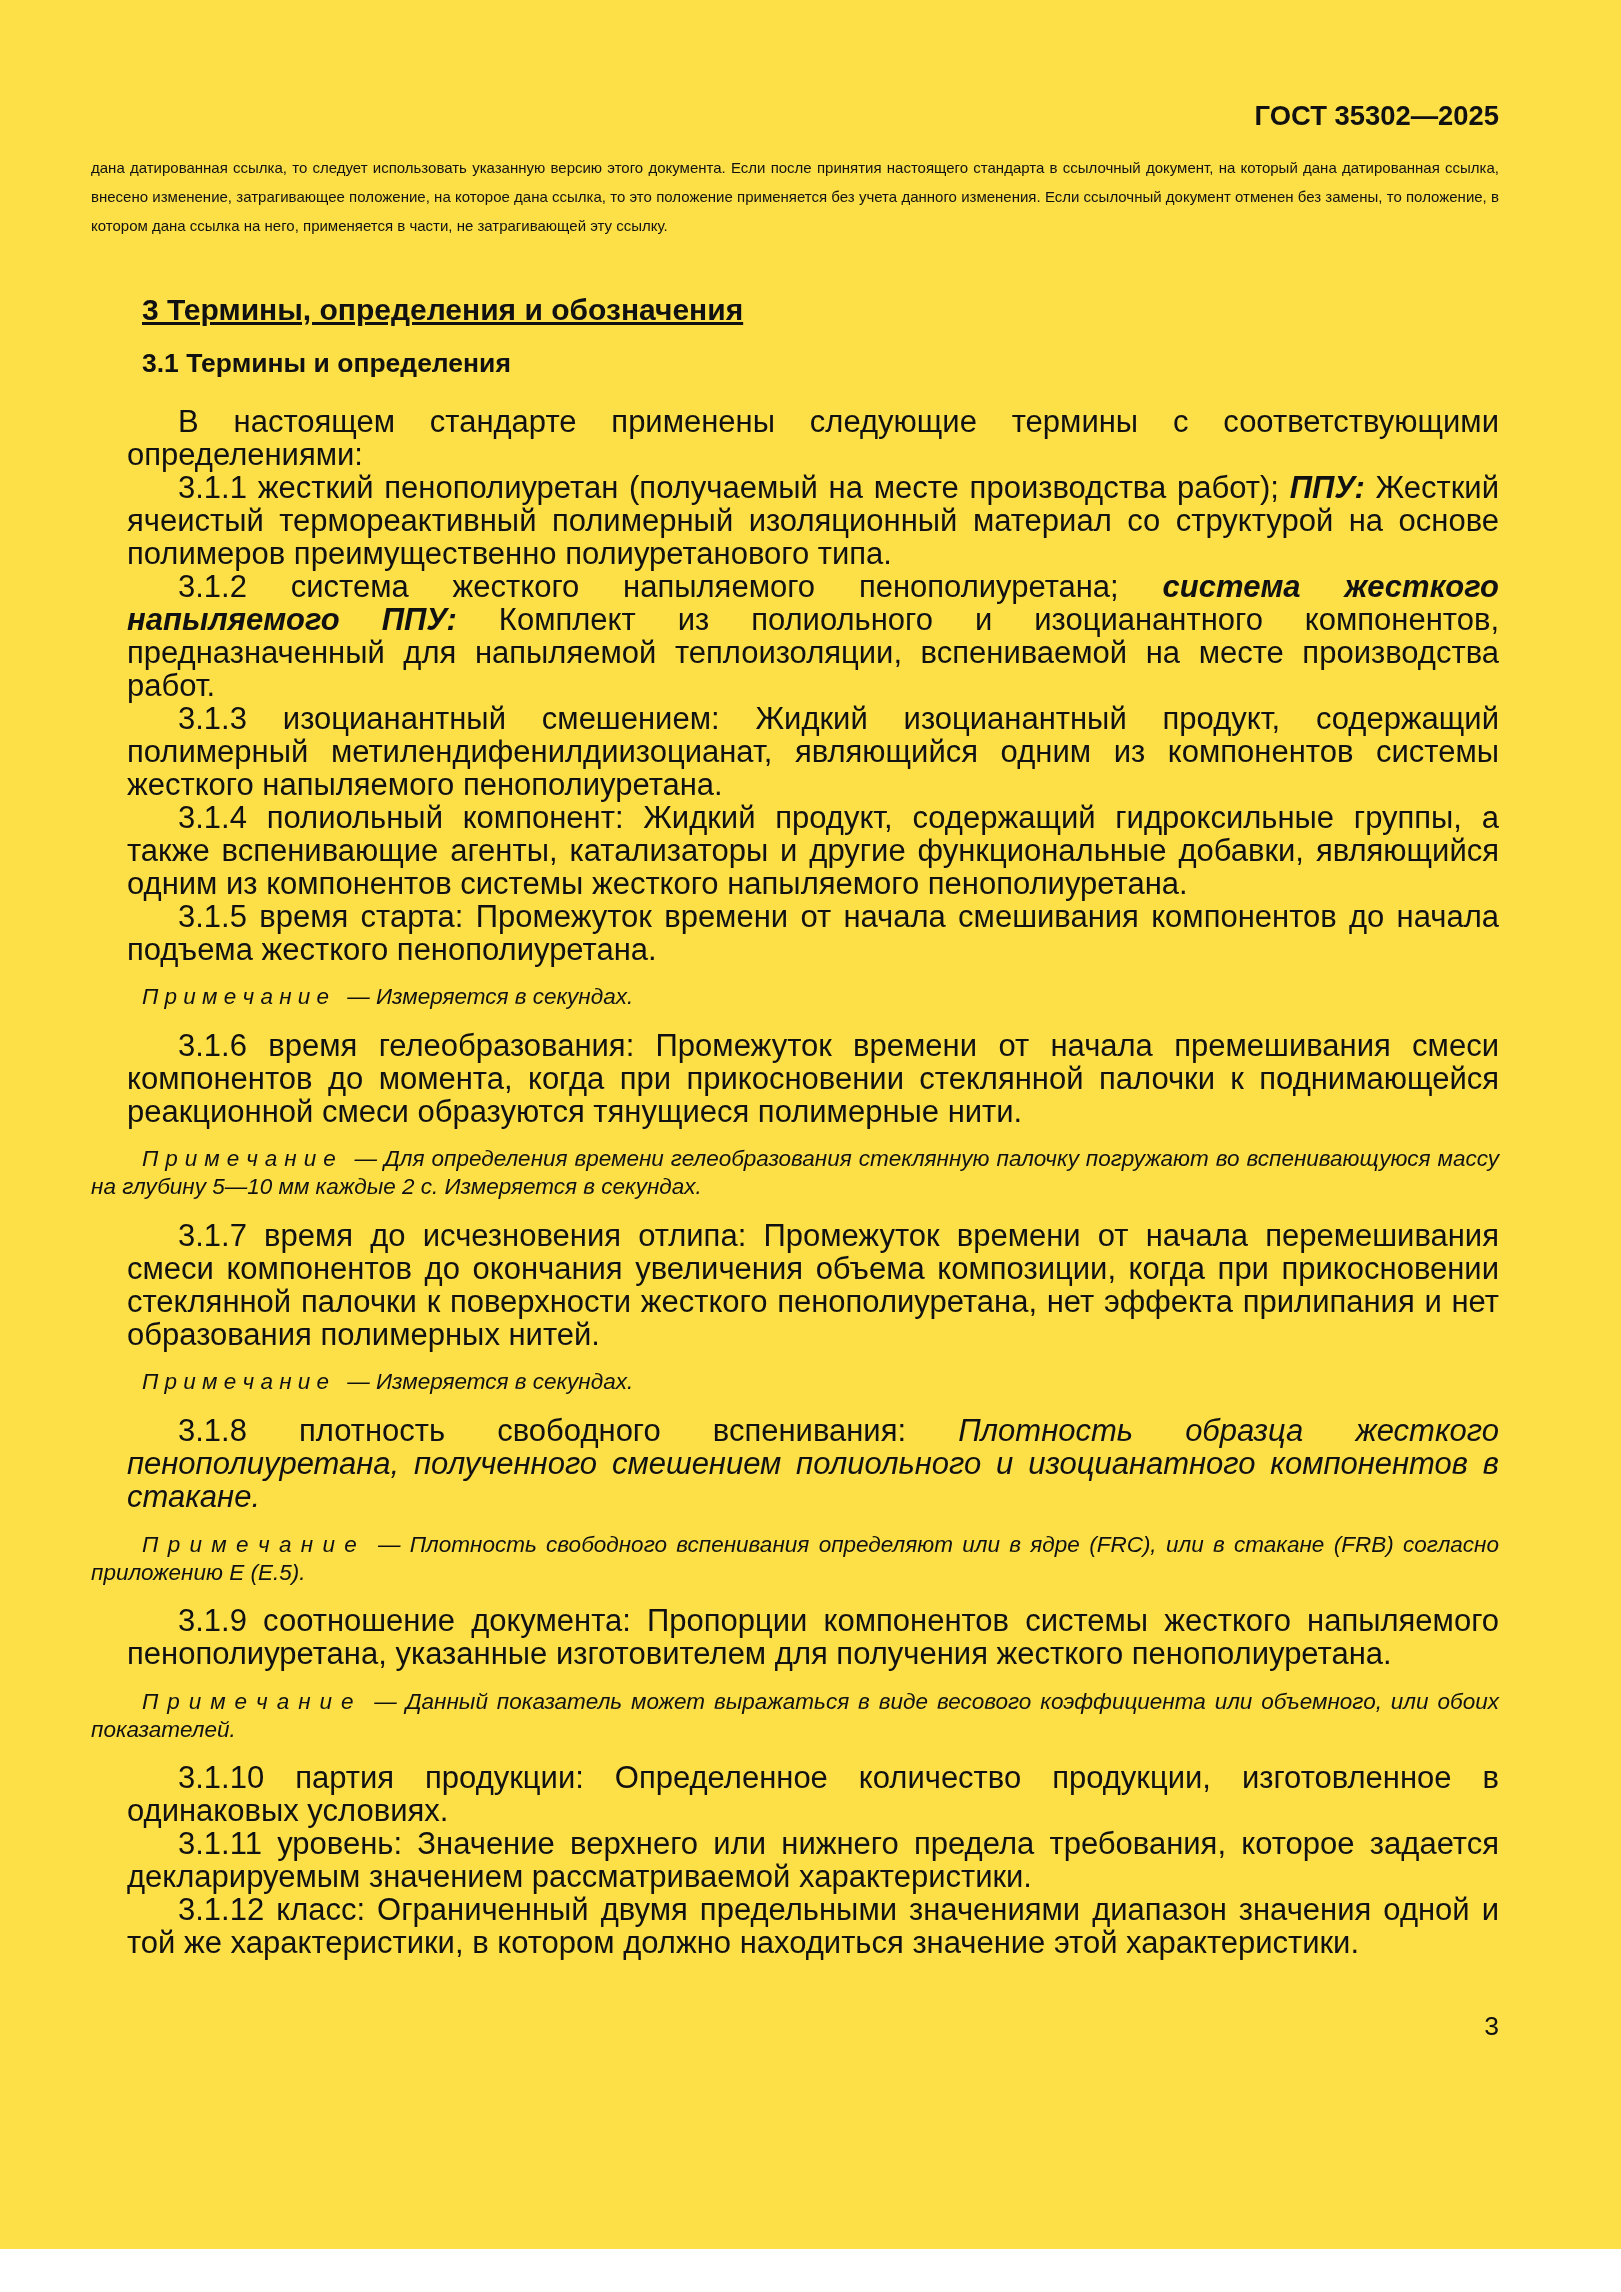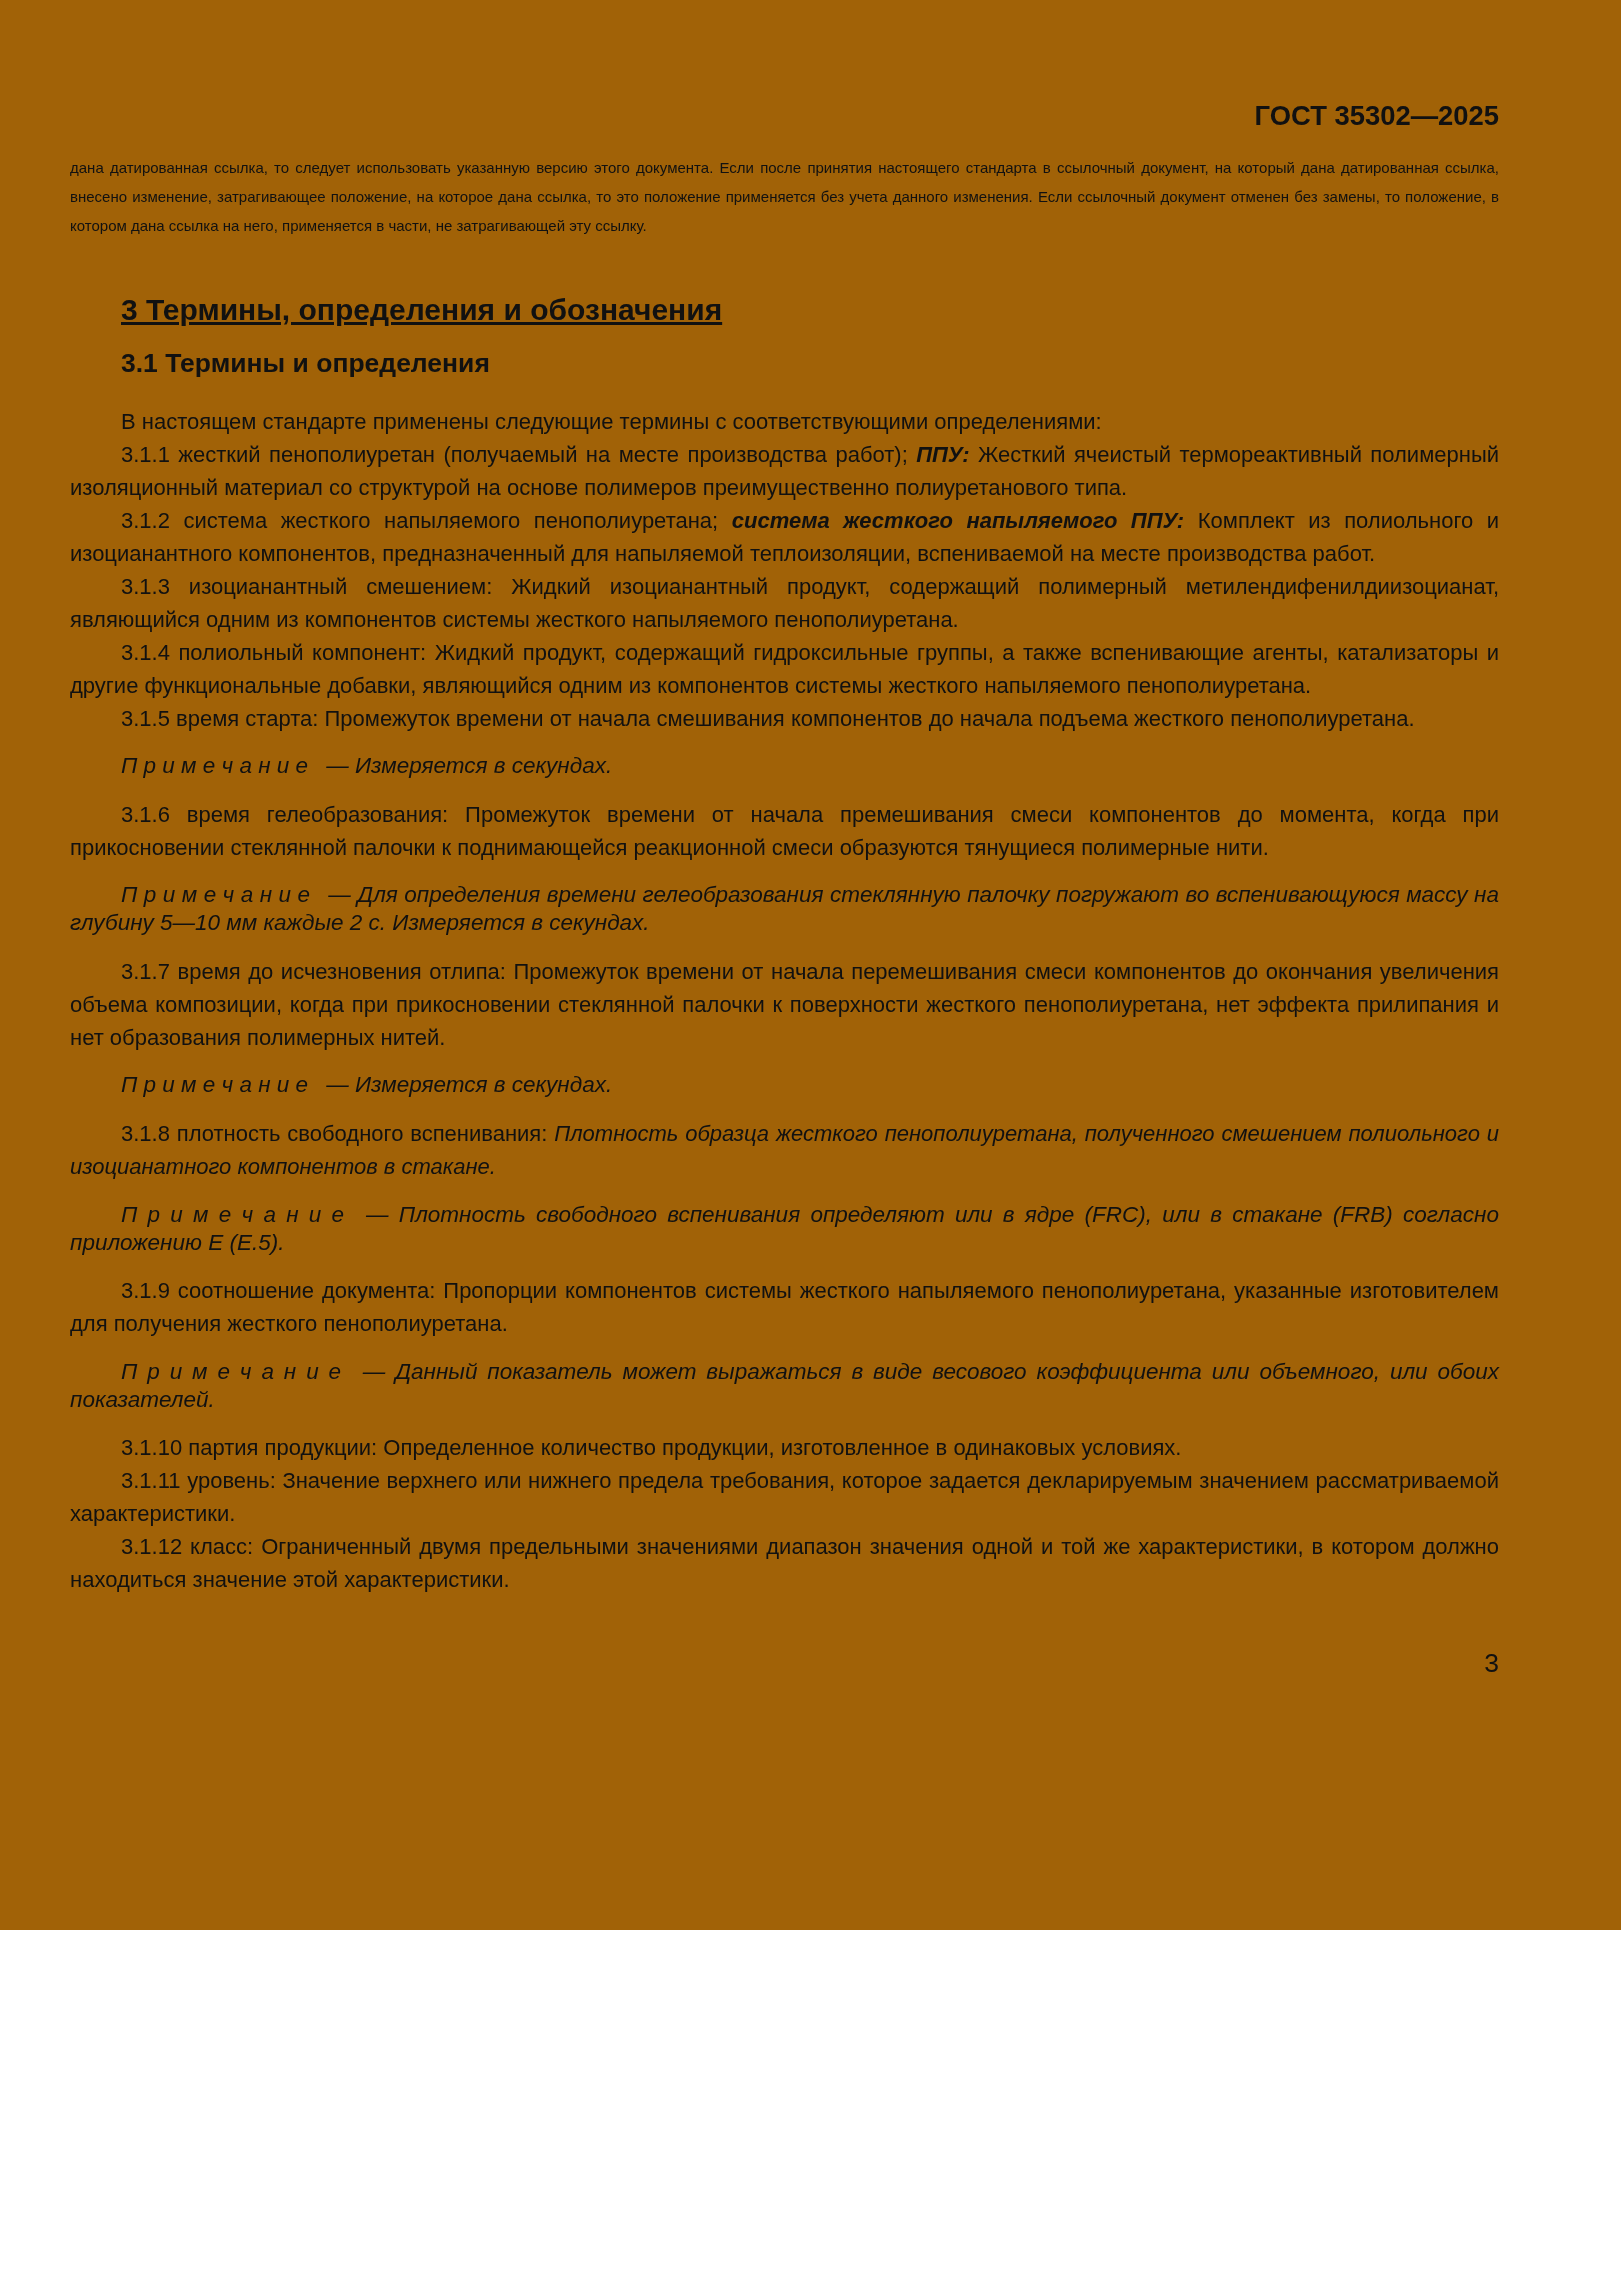--- a/index.html
+++ b/index.html
@@ -2,23 +2,23 @@
 <html lang="ru"><head>
 <meta charset="utf-8">
 <style>
   * { margin: 0; padding: 0; box-sizing: border-box; }
   html, body { background: #ffffff; }
   body { font-family: "Liberation Sans", sans-serif; color: #111; }
 
   .page {
     position: relative;
     width: 1621px;
-    height: 1930px;
-    background: #a16207;
-    padding: 100px 122px 0 70px;
+    height: 2249px;
+    background: #fde047;
+    padding: 100px 122px 0 91px;
     overflow: hidden;
   }
 
   .doc-code {
     text-align: right;
     font-weight: bold;
     font-size: 27.4px;
     line-height: 31px;
   }
 
@@ -40,24 +40,25 @@
 
   h2.subsection-title {
     margin-top: 19px;
     margin-left: 51px;
     font-size: 26.5px;
     line-height: 32px;
     font-weight: bold;
   }
 
   p.body-par {
-    font-size: 22px;
+    font-size: 31px;
     line-height: 33px;
     text-align: justify;
     text-indent: 51px;
+    margin-left: 36px;
   }
 
   p.lead { margin-top: 25.5px; }
 
   p.term b { font-weight: normal; }
   p.term i.alt { font-style: italic; font-weight: bold; }
   p.term i.def-italic { font-style: italic; }
 
   p.note {
     font-size: 22.5px;

